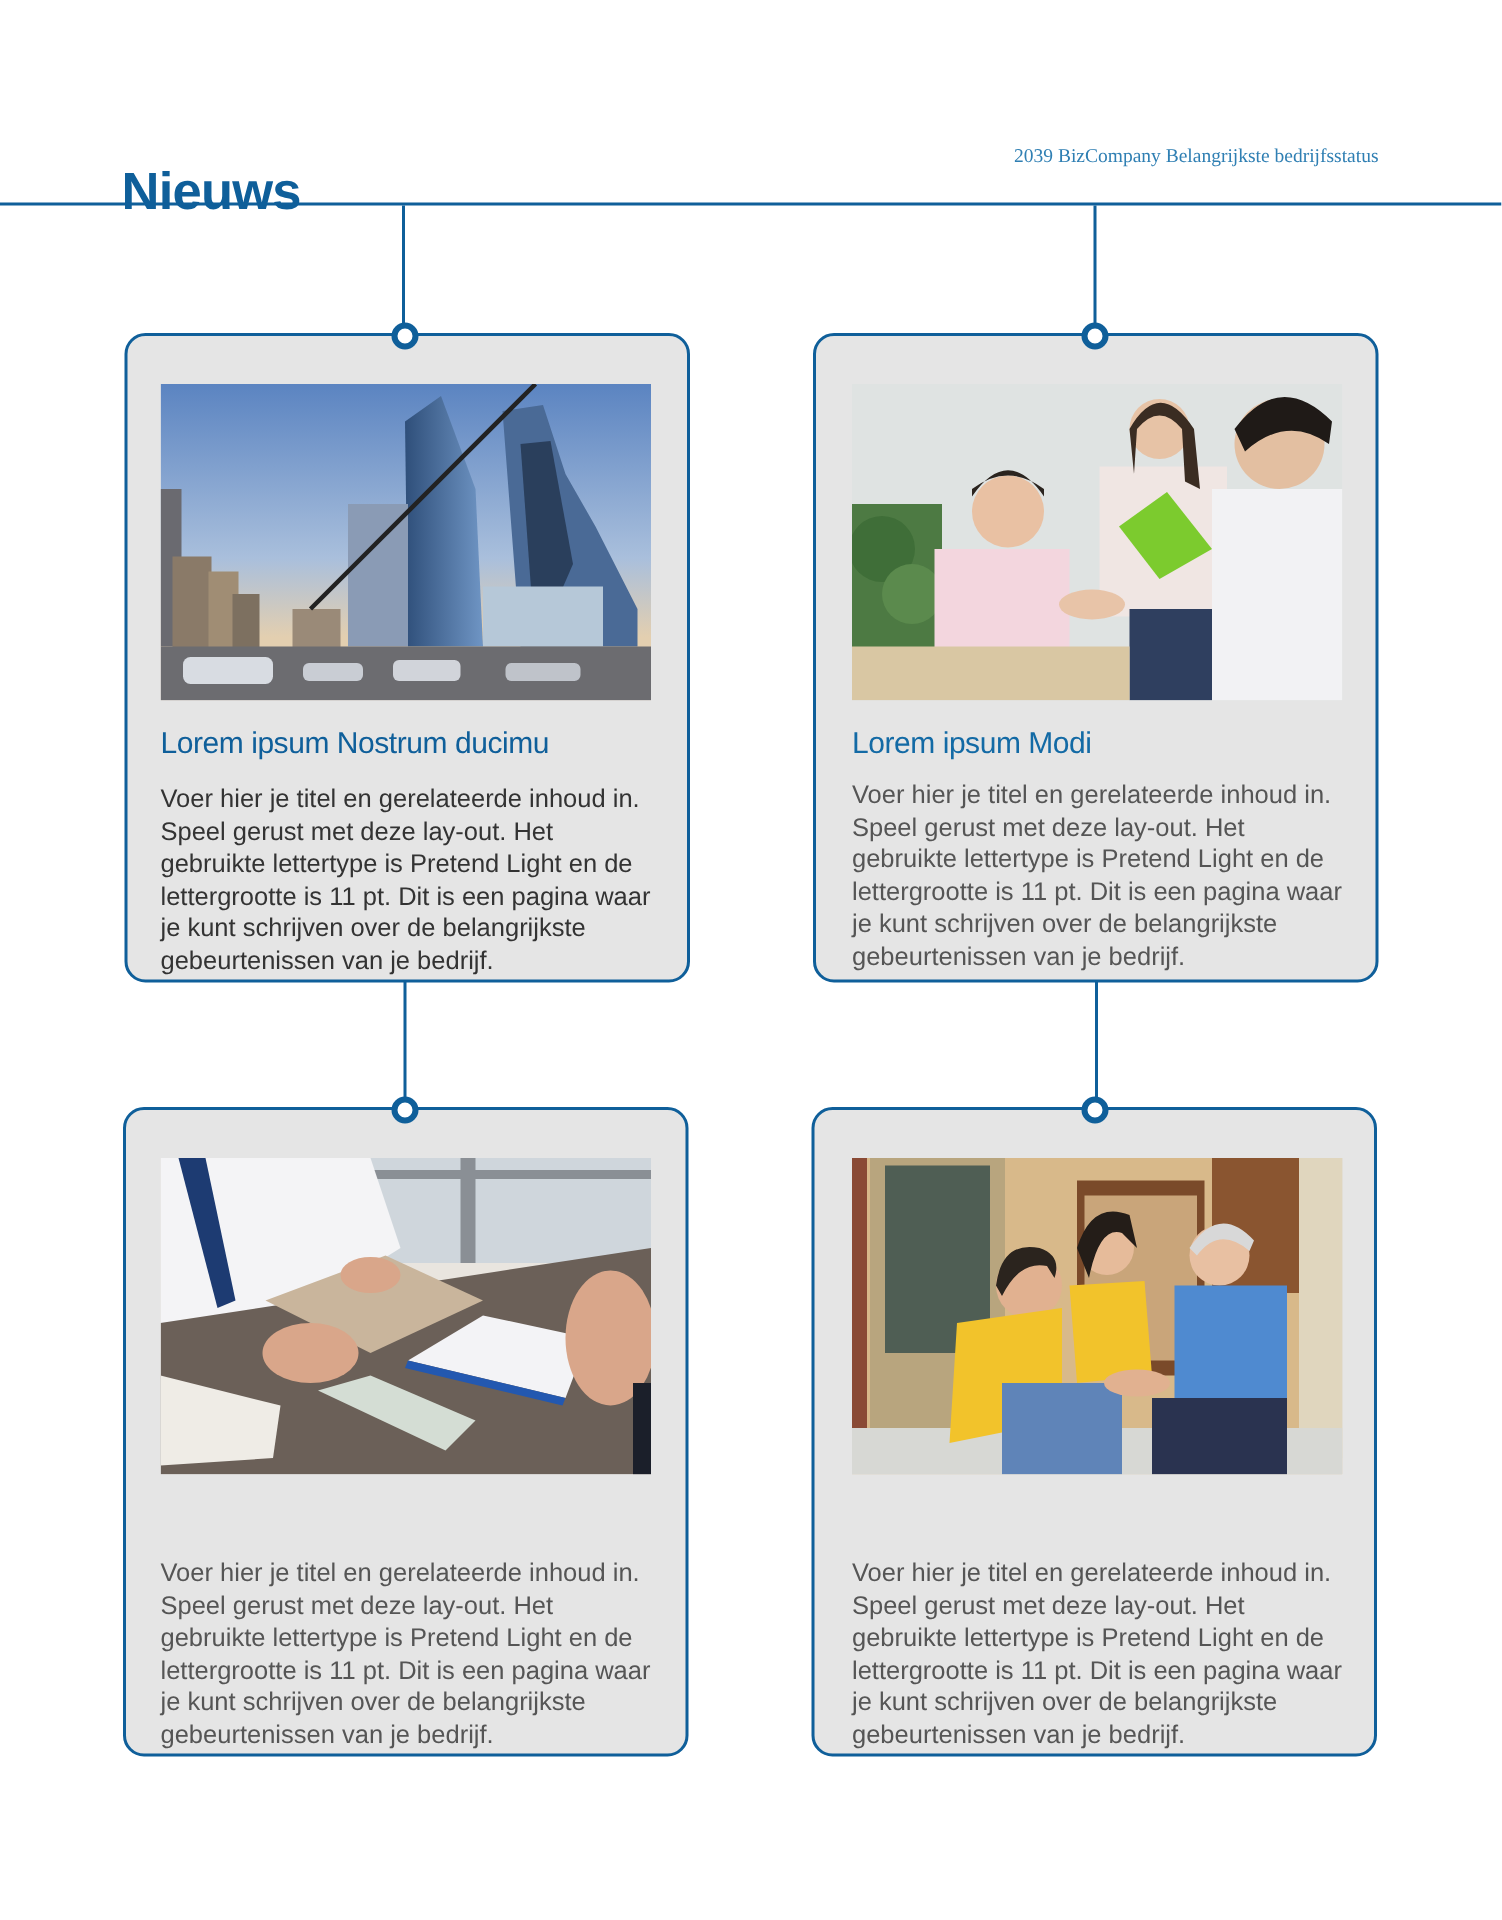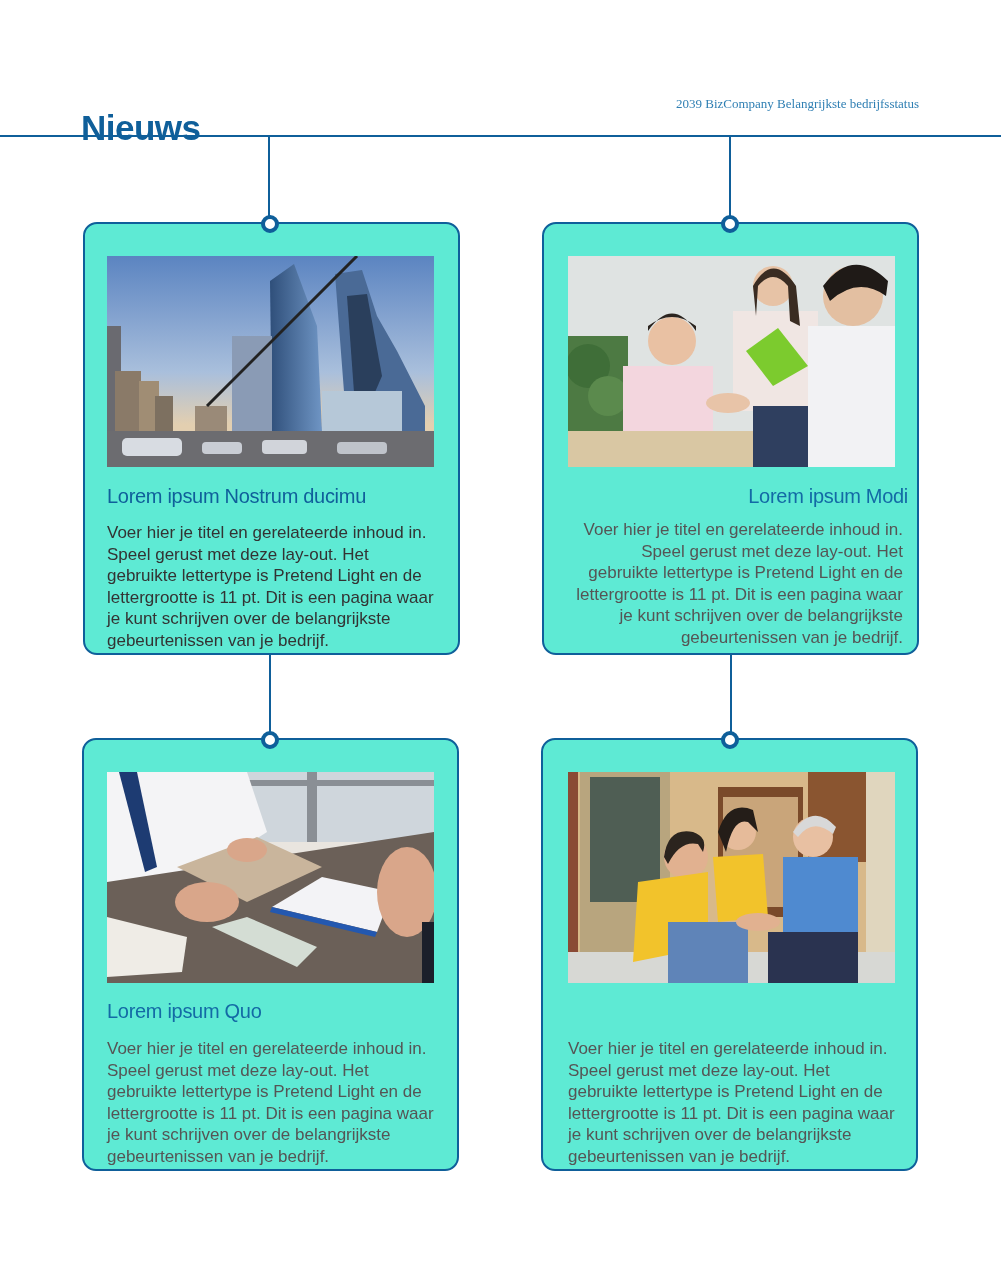--- a/index.html
+++ b/index.html
@@ -25,21 +25,21 @@
   .connector {
     position: absolute; width: 2px; background: #0f5f9a;
   }
   .node {
     position: absolute; width: 18px; height: 18px; border-radius: 50%;
     border: 4px solid #0f5f9a; background: #ffffff; z-index: 3;
   }
 
   .card {
     position: absolute; width: 377px; height: 433px;
-    border: 2px solid #0f5f9a; border-radius: 14px; background: #5eead4;
+    border: 2px solid #0f5f9a; border-radius: 14px; background: #e5e5e5;
     z-index: 2;
   }
   .card-photo {
     position: absolute; left: 22px; top: 32px; width: 327px; height: 211px;
     overflow: hidden;
   }
   .card-title {
     position: absolute; left: 22px; top: 261px; width: 340px;
     font-size: 20px; color: #136aa5; letter-spacing: -0.3px; white-space: nowrap;
   }
@@ -100,21 +100,21 @@
       <rect x="15" y="182" width="60" height="18" rx="5" fill="#d8dce2"></rect>
       <rect x="95" y="186" width="40" height="12" rx="4" fill="#c9cdd4"></rect>
       <rect x="155" y="184" width="45" height="14" rx="4" fill="#d1d4da"></rect>
       <rect x="230" y="186" width="50" height="12" rx="4" fill="#bfc3ca"></rect>
     </svg>
   </div>
   <div class="card-title">Lorem ipsum Nostrum ducimu</div>
   <div class="card-body">Voer hier je titel en gerelateerde inhoud in. Speel gerust met deze lay-out. Het gebruikte lettertype is Pretend Light en de lettergrootte is 11 pt. Dit is een pagina waar je kunt schrijven over de belangrijkste gebeurtenissen van je bedrijf.</div>
 </div>
 
-<div class="card" style="left:542px; top:222px;text-align:right;">
+<div class="card" style="left:542px; top:222px;">
   <div class="card-photo" style="left:24px;">
     <svg width="327" height="211" viewBox="0 0 327 211">
       <rect width="327" height="211" fill="#dfe3e2"></rect>
       <rect x="0" y="80" width="60" height="105" fill="#4d7a43"></rect>
       <circle cx="20" cy="110" r="22" fill="#3f6e38"></circle>
       <circle cx="40" cy="140" r="20" fill="#5b8a4d"></circle>
       <rect x="55" y="110" width="90" height="75" fill="#f3d6de"></rect>
       <circle cx="104" cy="85" r="24" fill="#e9c1a3"></circle>
       <path d="M80 75 Q104 40 128 75 L128 70 Q104 52 80 70Z" fill="#2b241f"></path>
       <rect x="165" y="55" width="85" height="100" fill="#f0e6e3"></rect>
@@ -147,21 +147,20 @@
       <polygon points="165,135 215,105 285,120 270,160" fill="#f3f3f6"></polygon>
       <polygon points="165,135 270,160 268,165 163,140" fill="#2358b0"></polygon>
       <polygon points="105,155 140,145 210,175 190,195" fill="#d4ddd4"></polygon>
       <polygon points="0,145 80,165 75,200 0,205" fill="#efece6"></polygon>
       <ellipse cx="100" cy="130" rx="32" ry="20" fill="#d9a68a"></ellipse>
       <ellipse cx="140" cy="78" rx="20" ry="12" fill="#d9a68a"></ellipse>
       <ellipse cx="300" cy="120" rx="30" ry="45" fill="#d9a68a"></ellipse>
       <rect x="315" y="150" width="12" height="61" fill="#1b1f2a"></rect>
     </svg>
   </div>
-  <div class="card-title" style="left:23px; top:260px;">Lorem ipsum Quo</div>
   <div class="card-body" style="left:23px; top:298px;">Voer hier je titel en gerelateerde inhoud in. Speel gerust met deze lay-out. Het gebruikte lettertype is Pretend Light en de lettergrootte is 11 pt. Dit is een pagina waar je kunt schrijven over de belangrijkste gebeurtenissen van je bedrijf.</div>
 </div>
 
 <div class="card" style="left:541px; top:738px;">
   <div class="card-photo" style="left:25px;">
     <svg width="327" height="211" viewBox="0 0 327 211">
       <rect width="327" height="211" fill="#d8b98a"></rect>
       <rect x="0" y="0" width="10" height="180" fill="#8a4a35"></rect>
       <rect x="12" y="0" width="90" height="180" fill="#b8a57e"></rect>
       <rect x="22" y="5" width="70" height="125" fill="#4f5e54"></rect>

